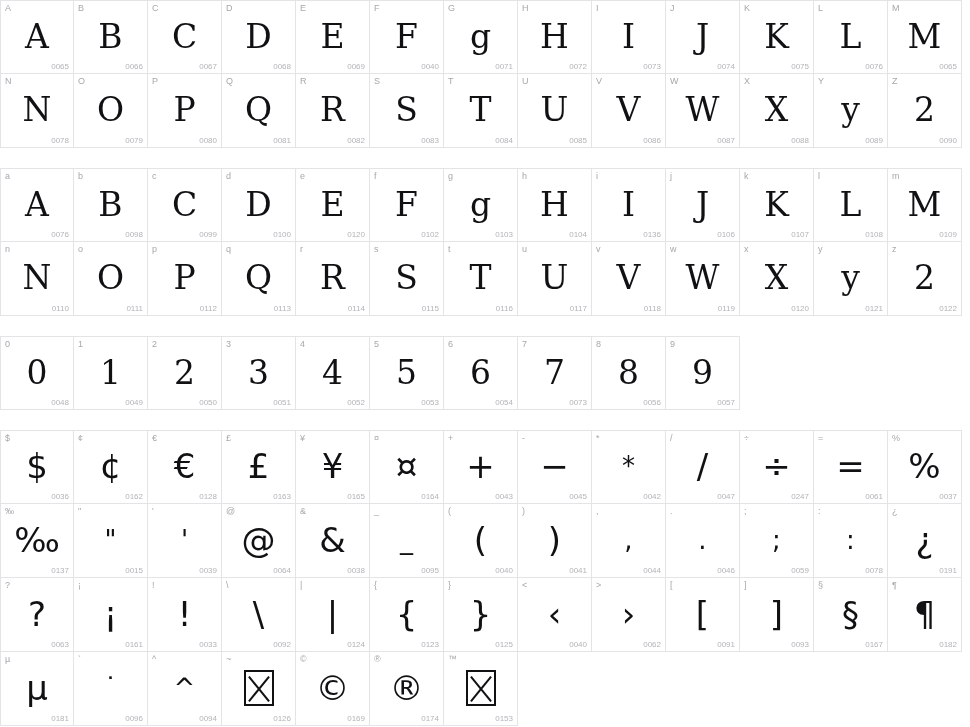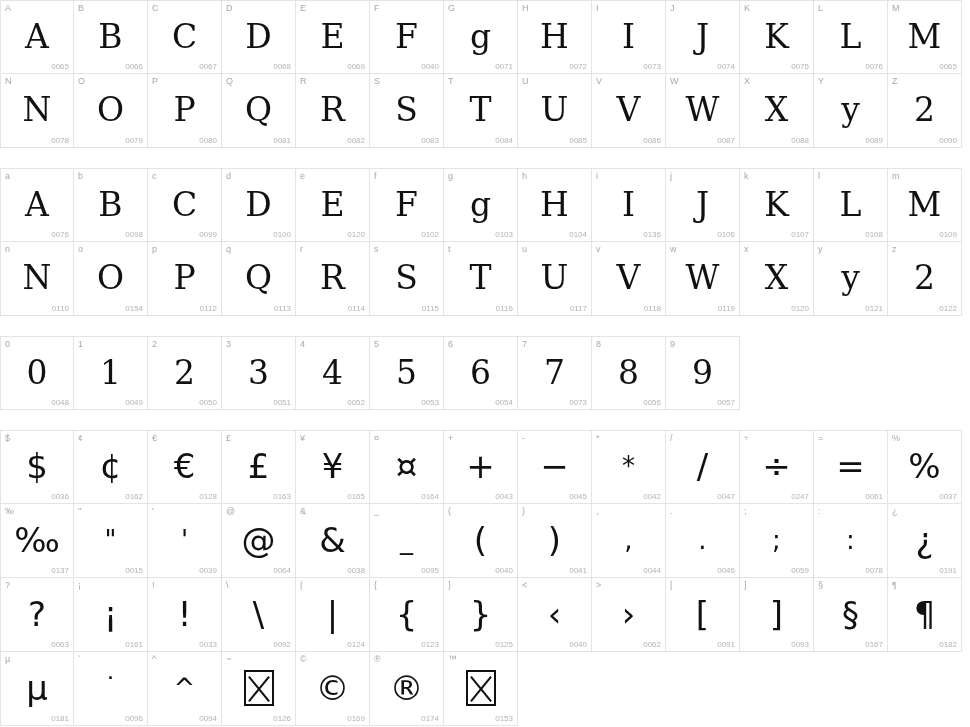--- a/index.html
+++ b/index.html
@@ -317,21 +317,21 @@
       </div>
       <div class="block">
         <div class="cell">
           <span class="char-label">n</span>
           <div class="glyph script">N</div>
           <span class="code-label">0110</span>
         </div>
         <div class="cell">
           <span class="char-label">o</span>
           <div class="glyph script">O</div>
-          <span class="code-label">0154</span>
+          <span class="code-label">0111</span>
         </div>
         <div class="cell">
           <span class="char-label">p</span>
           <div class="glyph script">P</div>
           <span class="code-label">0112</span>
         </div>
         <div class="cell">
           <span class="char-label">q</span>
           <div class="glyph script">Q</div>
           <span class="code-label">0113</span>

